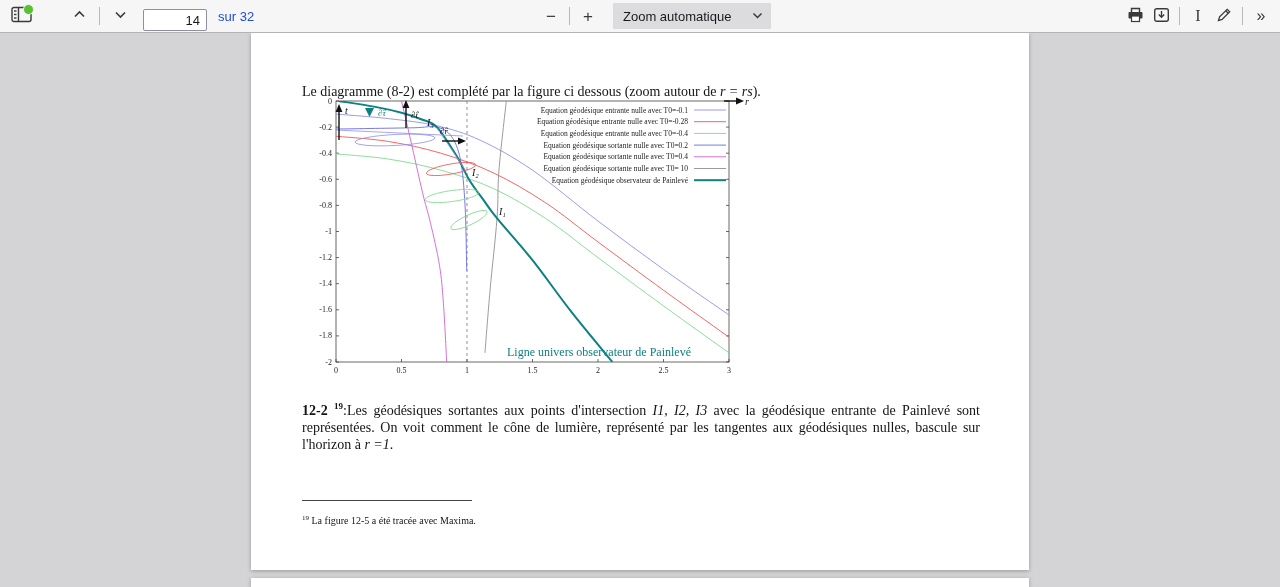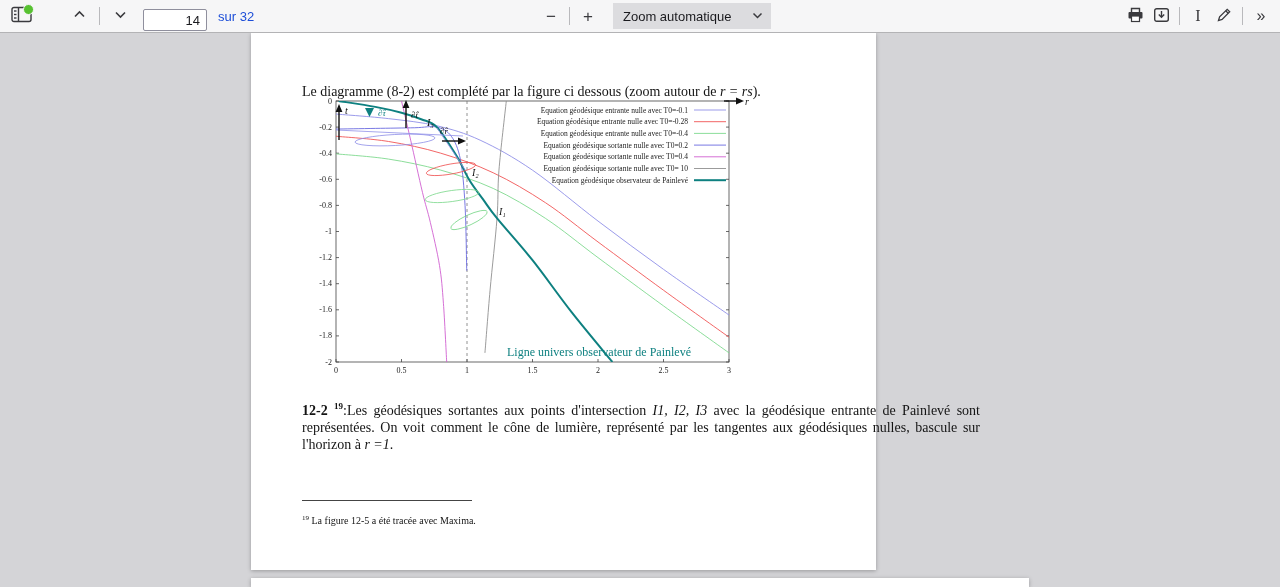--- a/index.html
+++ b/index.html
@@ -17,21 +17,21 @@
     background:#57c131;border:1px solid #f6f6f7;}
   .page-input{width:50px;height:20px;border:1px solid #8f8f9d;border-radius:2px;background:#fff;
     text-align:right;font-size:13px;color:#1a1a1e;padding:0 6px;margin-left:8px;font-family:"Liberation Sans",sans-serif;margin-top:8px;}
   .pagecount{font-size:13px;color:#1d4ed8;margin-left:9px;}
   .glyph-btn{font-size:17px;line-height:1;}
   .zoom-select{margin-left:12px;height:26px;background:#dcdcdf;border-radius:0;display:flex;
     align-items:center;padding:0 8px 0 10px;font-size:13px;color:#1a1a1e;cursor:pointer;min-width:140px;
     justify-content:space-between;gap:0;}
   .ibeam{font-family:"Liberation Serif",serif;font-size:16px;font-weight:400;}
   .more-glyph{font-size:16px;}
-  .page{position:absolute;left:251px;top:33px;width:625px;height:537px;background:#fff;
+  .page{position:absolute;left:251px;top:33px;width:778px;height:537px;background:#fff;
     box-shadow:0 1px 4px rgba(0,0,0,.28);}
   .page-next{position:absolute;left:251px;top:578px;width:778px;height:9px;background:#fff;
     box-shadow:0 1px 4px rgba(0,0,0,.28);}
   .doc-text{font-family:"Liberation Serif",serif;color:#141414;}
   .intro{position:absolute;left:51px;top:37px;width:688px;font-size:14px;}
   .figure-wrap{position:absolute;left:49px;top:60px;width:470px;height:292px;}
   .caption{position:absolute;left:51px;top:351px;width:678px;font-size:14px;line-height:17px;
     text-align:justify;}
   .caption sup{font-size:9px;font-weight:bold;}
   .footnote-rule{position:absolute;left:51px;top:467px;width:170px;border-top:1px solid #444;}

